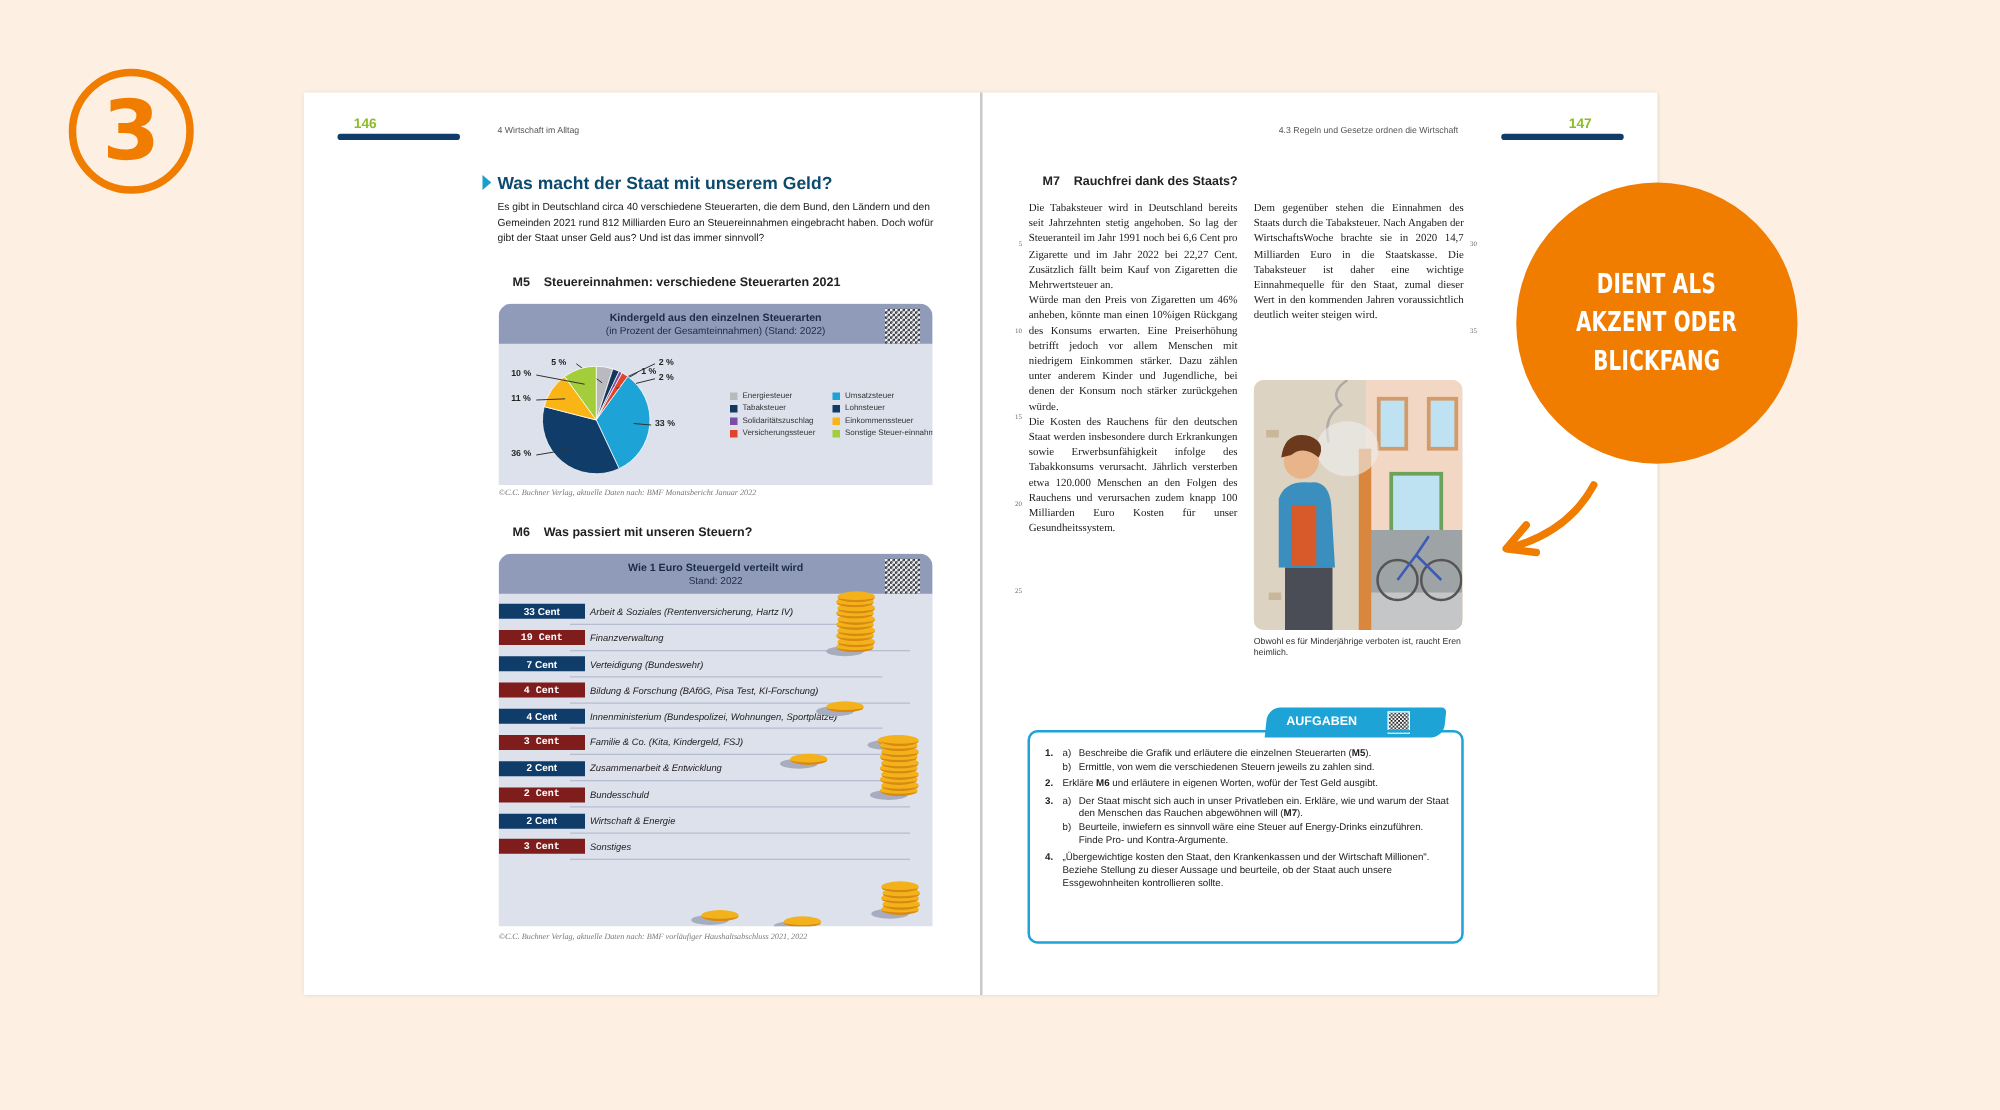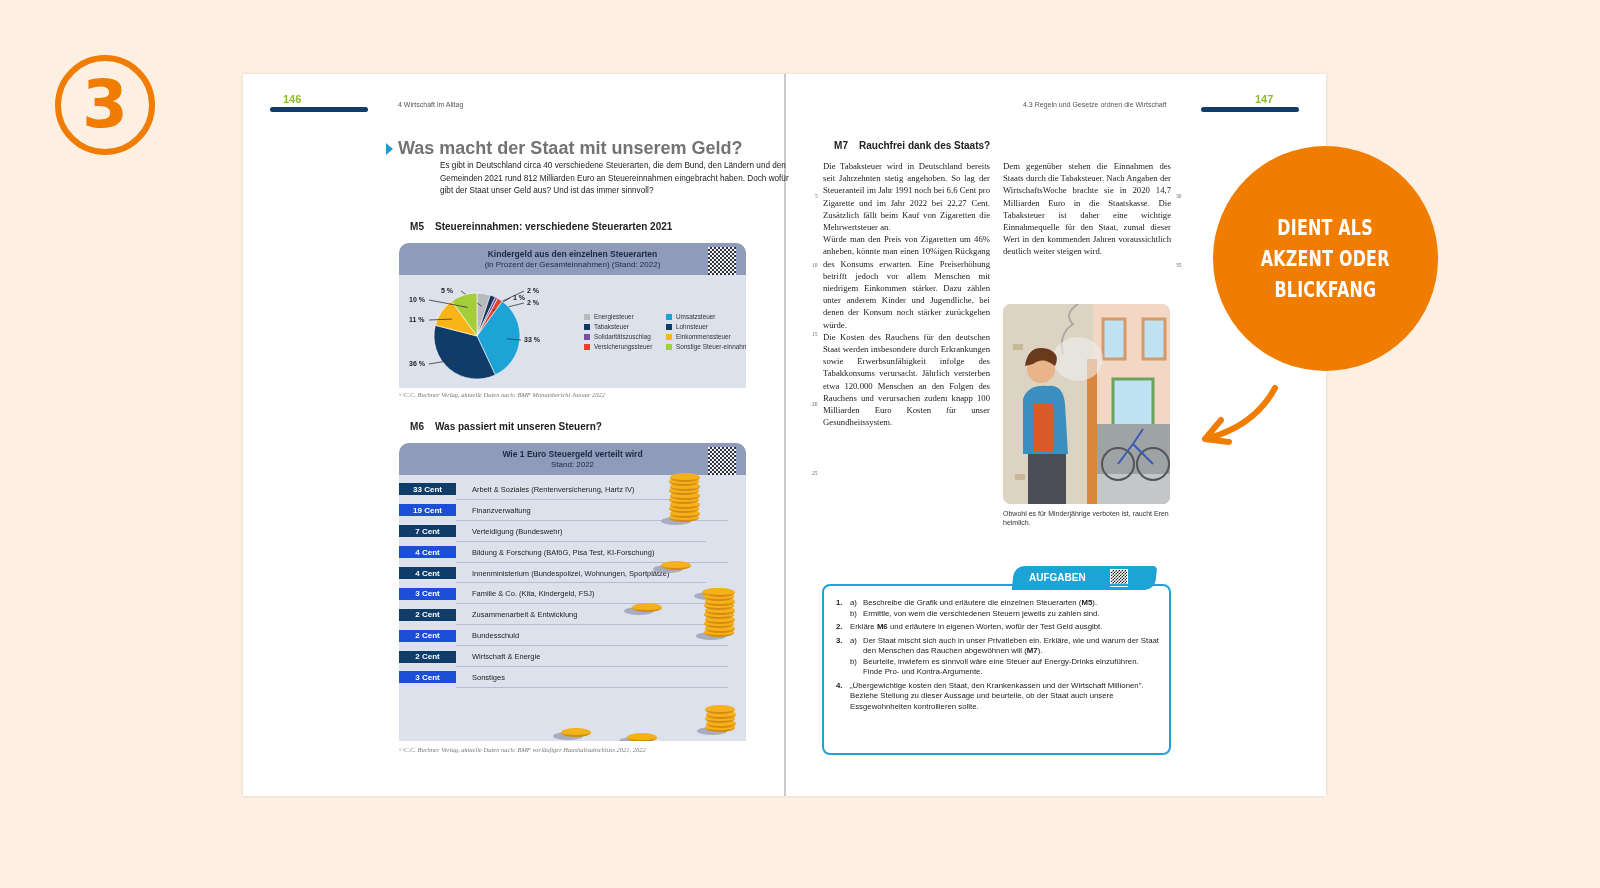--- a/index.html
+++ b/index.html
@@ -9,23 +9,23 @@
   .step-badge { position: absolute; left: 55px; top: 55px; width: 100px; height: 100px; border: 6px solid #f07d00; border-radius: 50%; display: flex; align-items: center; justify-content: center; }
   .step-badge span { color: #f07d00; font-weight: bold; font-size: 66px; line-height: 1; font-family: "DejaVu Sans", sans-serif; }
 
   .spread { position: absolute; left: 243px; top: 74px; width: 1083px; height: 722px; background: #fff; box-shadow: 0 0 3px rgba(0,0,0,0.12); }
   .gutter { position: absolute; left: 541px; top: 0; width: 2px; height: 100%; background: #c9c9c9; }
 
   .page-num { position: absolute; font-size: 11px; font-weight: bold; color: #8cbd2a; }
   .page-bar { position: absolute; height: 5px; background: #0f3c68; border-radius: 3px; }
   .running { position: absolute; font-size: 7px; color: #555; }
 
-  .h1 { position: absolute; left: 143px; top: 64px; font-size: 18px; font-weight: bold; color: #737373; }
+  .h1 { position: absolute; left: 143px; top: 64px; font-size: 14px; font-weight: bold; color: #0c4a6e; }
   .h1 .tri { display: inline-block; width: 0; height: 0; border-top: 6px solid transparent; border-bottom: 6px solid transparent; border-left: 7px solid #1a9dd0; margin-right: 5px; vertical-align: -1px; }
-  .intro { position: absolute; left: 155px; top: 86px; width: 350px; font-size: 8.2px; line-height: 12.5px; color: #222; margin-left: 42px; }
+  .intro { position: absolute; left: 155px; top: 86px; width: 350px; font-size: 8.2px; line-height: 12.5px; color: #222; }
 
   .m-head { position: absolute; font-size: 10px; font-weight: bold; color: #222; text-align: center; }
   .m-head .num { display: inline-block; width: 36px; }
 
   .chartbox { position: absolute; left: 156px; width: 347px; background: #dde1ec; border-radius: 10px 10px 0 0; overflow: hidden; }
   .chartbox .cap { background: #8f9bb8; color: #1c2a44; text-align: center; font-size: 8px; padding: 6px 0 5px; line-height: 10px; position: relative; }
   .chartbox .cap b { font-size: 8.5px; }
   .qr { position: absolute; right: 10px; top: 4px; width: 28px; height: 28px; background:
         repeating-linear-gradient(90deg, #222 0 2px, #fff 2px 4px), #222; opacity: .85;
         background-image: linear-gradient(45deg, #222 25%, transparent 25%, transparent 75%, #222 75%), linear-gradient(45deg, #222 25%, #fff 25%, #fff 75%, #222 75%);
@@ -34,24 +34,24 @@
   .legend { position: absolute; left: 185px; top: 70px; display: grid; grid-template-columns: 82px 90px; row-gap: 3px; font-size: 6.4px; color: #333; }
   .legend .li { display: flex; align-items: flex-start; gap: 4px; }
   .legend .sw { width: 6px; height: 6px; flex: none; margin-top: 1px; }
 
   .pie-lab { position: absolute; font-size: 7px; font-weight: bold; color: #222; }
 
   .credit { position: absolute; left: 156px; font-family: "Liberation Serif", serif; font-style: italic; font-size: 6.5px; color: #777; }
 
   .rows { padding: 4px 0 10px; }
   .row { position: relative; height: 20.9px; display: flex; align-items: center; }
-  .row .amt { width: 57px; height: 12px; color: #fff; font-weight: bold; font-size: 8px; display: flex; align-items: center; justify-content: center; }
+  .row .amt { width: 69px; height: 12px; color: #fff; font-weight: bold; font-size: 8px; display: flex; align-items: center; justify-content: center; }
   .row .amt.dark { background: #0f3c68; }
-  .row .amt.light { background: #1d4ed8; }
-  .row .lbl { margin-left: 16px; font-size: 7.5px; color: #222; }
+  .row .amt.light { background: #7f1d1d; font-family: Liberation Mono, monospace; }
+  .row .lbl { margin-left: 4px; font-size: 7.5px; color: #222; font-style: italic; }
   .row .line { position: absolute; left: 57px; bottom: 0; height: 1px; background: #b7bdd0; }
 
   .coins { position: absolute; }
   .coin { position: absolute; width: 30px; height: 9px; background: #f3b21c; border-radius: 50%; border-bottom: 2px solid #d88a10; }
   .coin-shadow { position: absolute; width: 30px; height: 8px; background: #a7adbf; border-radius: 50%; }
 
   .col { position: absolute; font-family: "Liberation Serif", serif; font-size: 8.7px; line-height: 12.2px; color: #222; text-align: justify; }
   .linenum { position: absolute; font-family: "Liberation Serif", serif; font-size: 5.5px; color: #666; }
 
   .illus { position: absolute; left: 760px; top: 230px; width: 167px; height: 200px; border-radius: 8px; overflow: hidden; background: #e8e0d4; }

